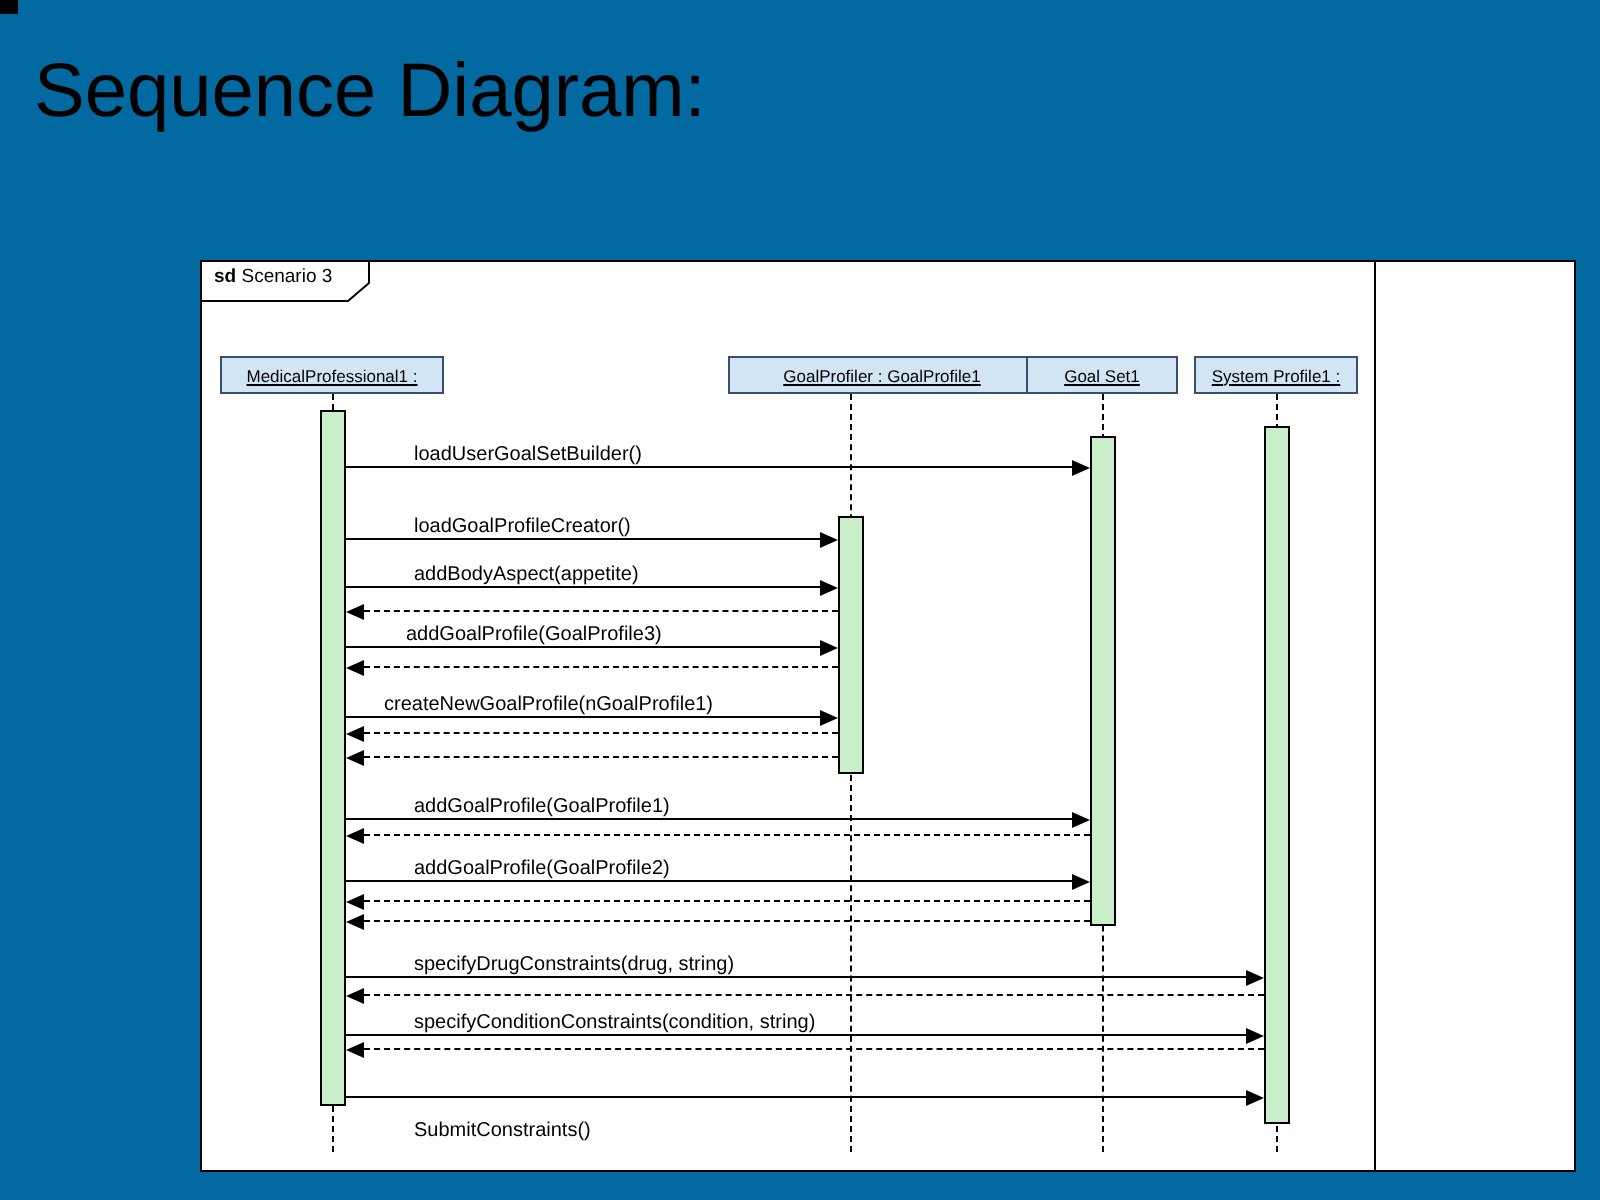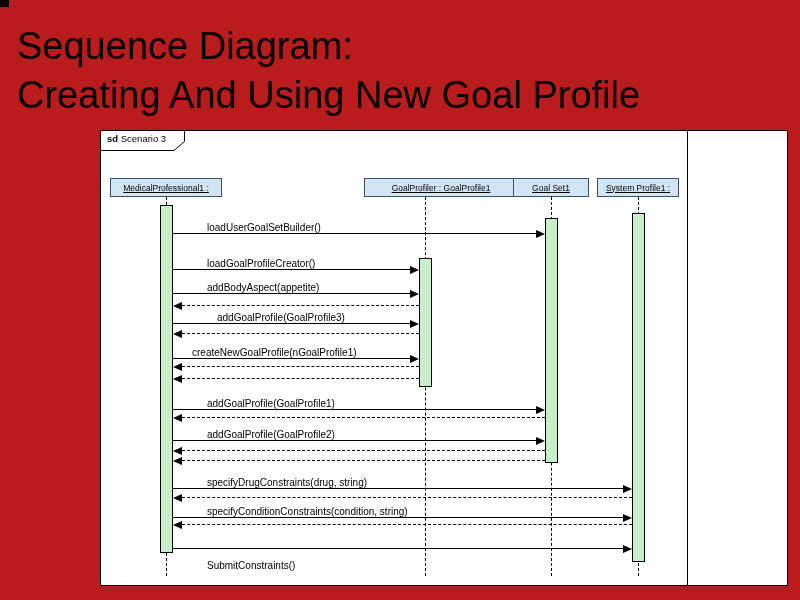--- a/index.html
+++ b/index.html
@@ -1,17 +1,17 @@
 <!DOCTYPE html>
 <html style="--frame-border: #000000; --head-fill: #d2e5f5; --head-border: #38506b; --act-fill: #caeeca; --act-border: #000000;"><head>
 <meta charset="utf-8">
 <style>
   html,body { margin:0; padding:0; background:#ffffff; }
   #slide {
-    position:relative; width:800px; height:600px; background:#b91c1c; overflow:hidden;
+    position:relative; width:800px; height:600px; background:#0369a1; overflow:hidden;
     font-family:"Liberation Sans", sans-serif; color:#000;
   }
   .corner-mark { position:absolute; left:0; top:0; width:9px; height:7px; background:#000; }
   .title { position:absolute; left:17px; top:22px; font-size:38px; line-height:49px; color:#000; }
   .frame {
     position:absolute; left:100px; top:130px; width:686px; height:454px;
     border:1px solid var(--frame-border); background:#fff;
   }
   .frame-divider { position:absolute; top:0; bottom:0; left:586px; width:0; border-left:1px solid var(--frame-border); }
   .frame-tag { position:absolute; left:100px; top:130px; width:86px; height:21px; }
@@ -39,21 +39,20 @@
   .msg-label { position:absolute; font-size:10px; white-space:nowrap; }
 </style>
 </head>
 <body>
 
 <div id="slide">
   <div class="corner-mark"></div>
 
   <div class="title">
     <div>Sequence Diagram:</div>
-    <div>Creating And Using New Goal Profile</div>
   </div>
 
   <div class="frame">
     <div class="frame-divider"></div>
   </div>
 
   <div class="frame-tag">
     <svg width="86" height="21">
       <path d="M0.5,0.5 H84.5 V11.5 L74,20.5 H0.5 Z" fill="#ffffff" stroke="#000000" stroke-width="1"></path>
     </svg>
@@ -90,21 +89,21 @@
       <div class="msg-line solid" style="left: 172.5px; top: 269px; width: 237px;"></div>
       <div class="msg-arrow right" style="left: 409.5px; top: 265.5px;"></div>
       <div class="msg-label" style="left: 207px; top: 258px;">loadGoalProfileCreator()</div>
       <div class="msg-line solid" style="left: 172.5px; top: 293px; width: 237px;"></div>
       <div class="msg-arrow right" style="left: 409.5px; top: 289.5px;"></div>
       <div class="msg-label" style="left: 207px; top: 282px;">addBodyAspect(appetite)</div>
       <div class="msg-line dashed" style="left: 181.5px; top: 305px; width: 237px;"></div>
       <div class="msg-arrow left" style="left: 172.5px; top: 301.5px;"></div>
       <div class="msg-line solid" style="left: 172.5px; top: 323px; width: 237px;"></div>
       <div class="msg-arrow right" style="left: 409.5px; top: 319.5px;"></div>
-      <div class="msg-label" style="left: 217px; top: 312px;">addGoalProfile(GoalProfile3)</div>
+      <div class="msg-label" style="left: 203px; top: 312px;">addGoalProfile(GoalProfile3)</div>
       <div class="msg-line dashed" style="left: 181.5px; top: 333px; width: 237px;"></div>
       <div class="msg-arrow left" style="left: 172.5px; top: 329.5px;"></div>
       <div class="msg-line solid" style="left: 172.5px; top: 358px; width: 237px;"></div>
       <div class="msg-arrow right" style="left: 409.5px; top: 354.5px;"></div>
       <div class="msg-label" style="left: 192px; top: 347px;">createNewGoalProfile(nGoalProfile1)</div>
       <div class="msg-line dashed" style="left: 181.5px; top: 366px; width: 237px;"></div>
       <div class="msg-arrow left" style="left: 172.5px; top: 362.5px;"></div>
       <div class="msg-line dashed" style="left: 181.5px; top: 378px; width: 237px;"></div>
       <div class="msg-arrow left" style="left: 172.5px; top: 374.5px;"></div>
       <div class="msg-line solid" style="left: 172.5px; top: 409px; width: 363px;"></div>

